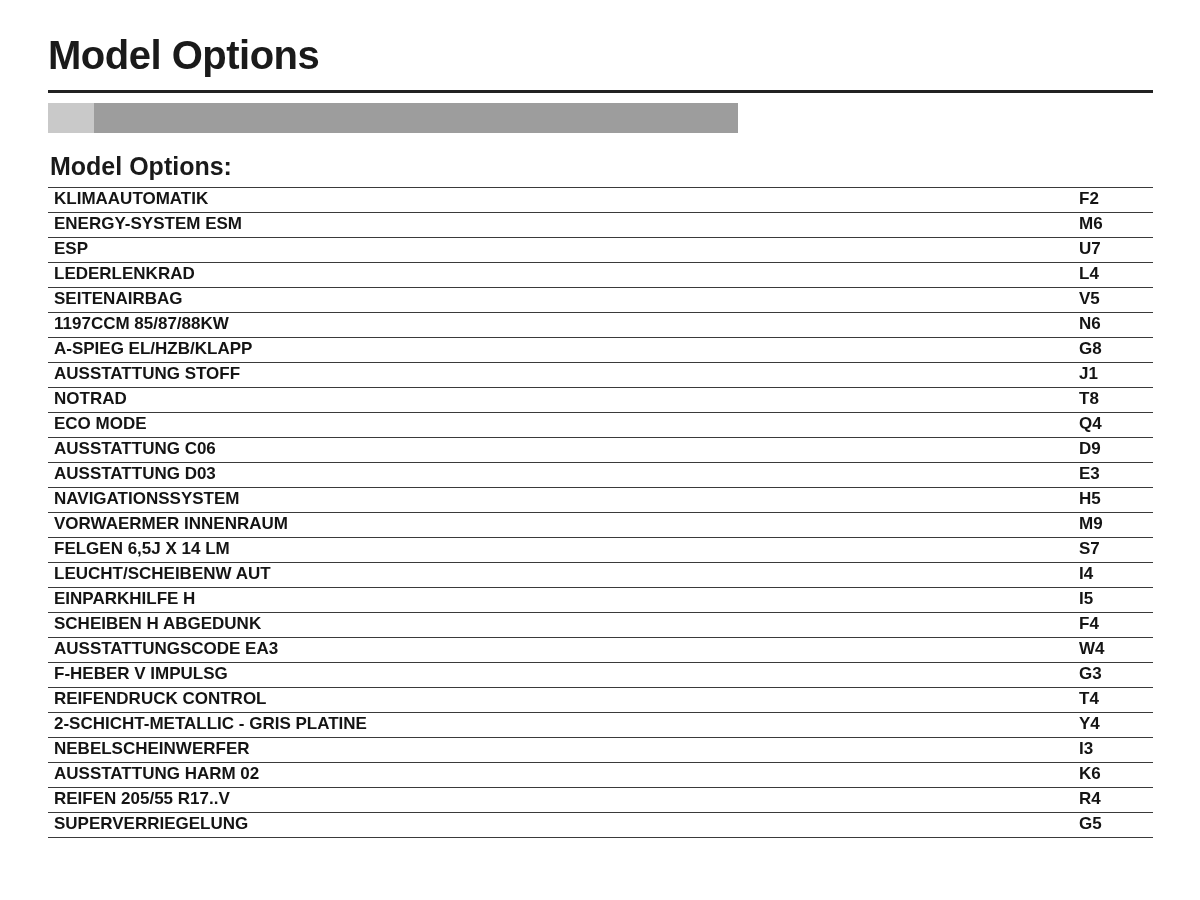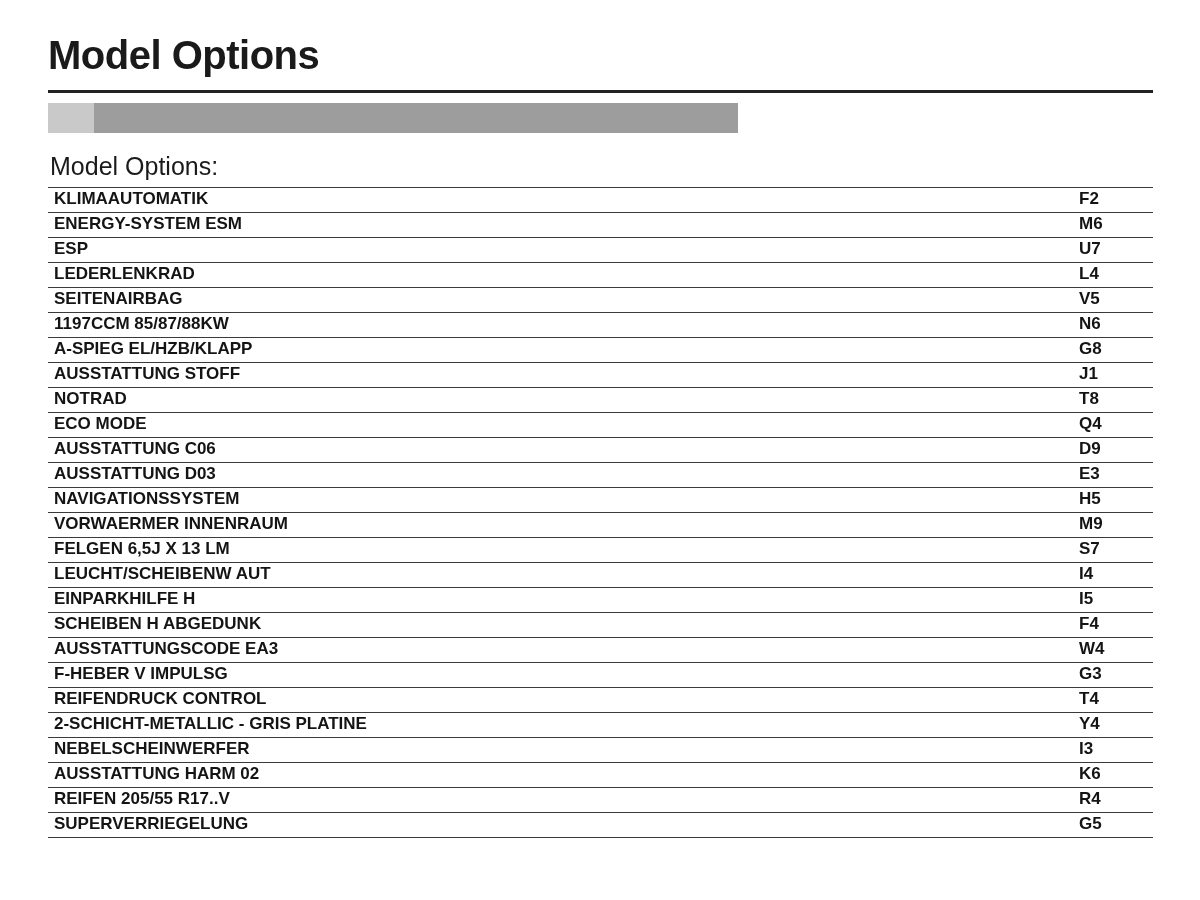--- a/index.html
+++ b/index.html
@@ -52,21 +52,21 @@
   .redaction-block-light {
     width: 46px;
     background: #c9c9c9;
   }
   .redaction-block-dark {
     flex: 1;
     background: #9d9d9d;
   }
   .section-title {
     font-size: 25px;
-    font-weight: 400;
+    font-weight: 700;
     color: #1a1a1a;
     margin: 0 0 6px 2px;
     line-height: 1.1;
   }
   table.options {
     border-collapse: collapse;
     width: 100%;
     table-layout: fixed;
   }
   table.options tr {
@@ -159,21 +159,21 @@
           </tr>
           <tr>
             <td class="name">NAVIGATIONSSYSTEM</td>
             <td class="code">H5</td>
           </tr>
           <tr>
             <td class="name">VORWAERMER INNENRAUM</td>
             <td class="code">M9</td>
           </tr>
           <tr>
-            <td class="name">FELGEN 6,5J X 13 LM</td>
+            <td class="name">FELGEN 6,5J X 14 LM</td>
             <td class="code">S7</td>
           </tr>
           <tr>
             <td class="name">LEUCHT/SCHEIBENW AUT</td>
             <td class="code">I4</td>
           </tr>
           <tr>
             <td class="name">EINPARKHILFE H</td>
             <td class="code">I5</td>
           </tr>

